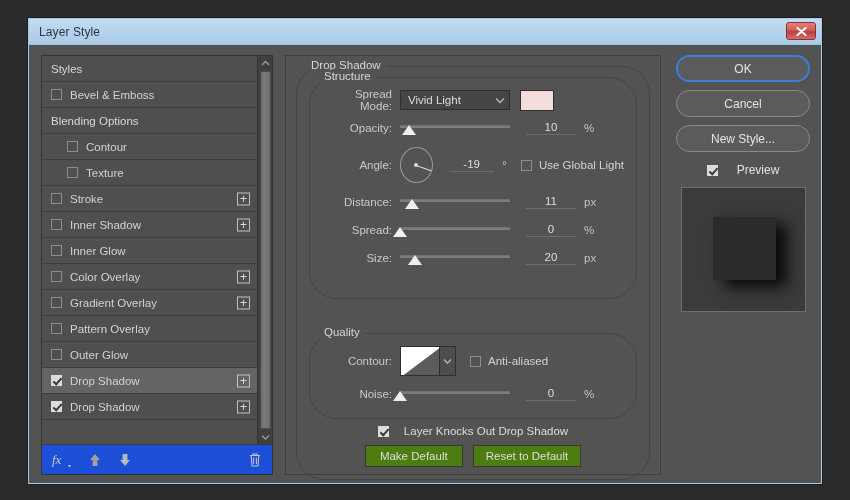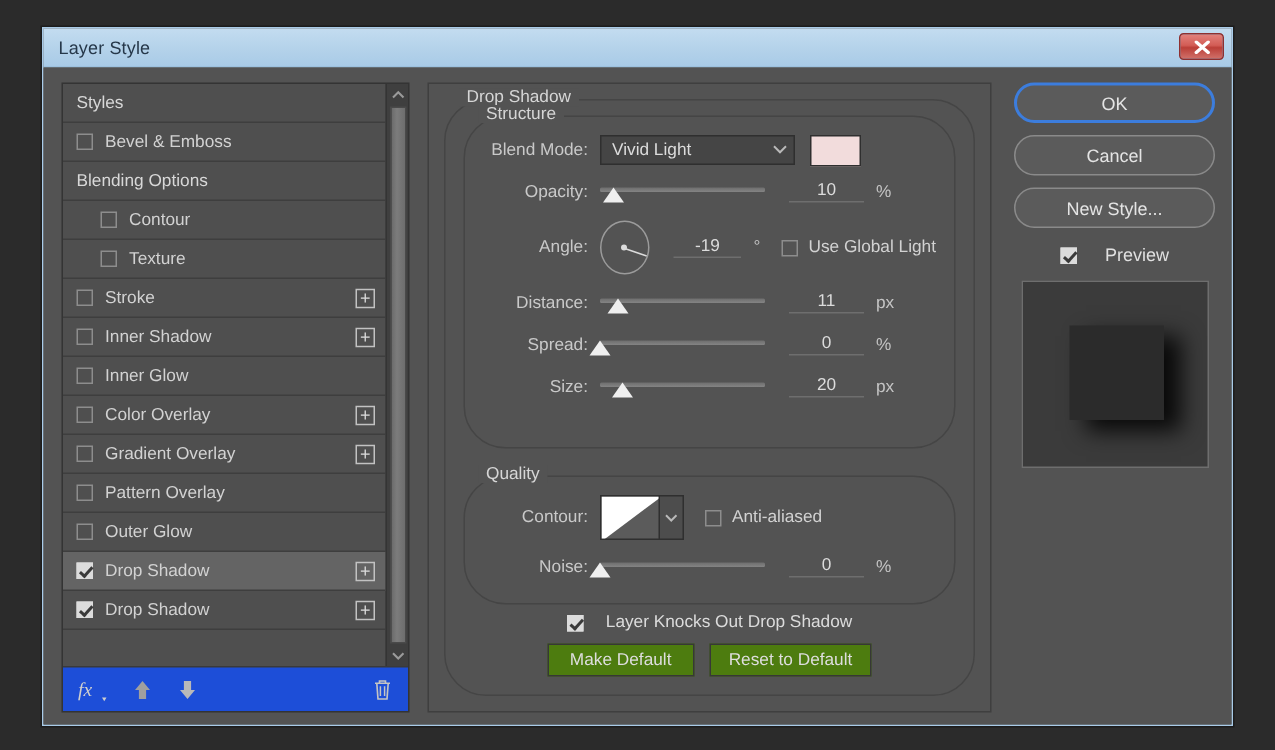--- a/index.html
+++ b/index.html
@@ -150,21 +150,21 @@
   .group-box { border: 1px solid #454545; padding: 16px 12px 12px; }
   #ds-outer .group-box { border-top-color: #454545; padding-top: 10px; border-radius: 28px; }
 
   .row { display: flex; align-items: center; height: 24px; margin-bottom: 4px; }
   .rlabel {
     width: 78px; flex: none; text-align: right;
     font-size: 11.5px; color: #c9c9c9;
     padding-right: 8px;
   }
   .select {
-    height: 20px; width: 130px;
+    height: 20px; width: 110px;
     background: #454545;
     border: 1px solid #2f2f2f;
     color: #dcdcdc; font-size: 11.5px;
     display: flex; align-items: center;
     padding: 0 4px 0 7px;
     cursor: pointer;
   }
   .select .sv { flex: 1; }
   .swatch {
     width: 34px; height: 21px;
@@ -406,21 +406,21 @@
 
       <div class="group" id="ds-outer">
         <div class="group-title">Drop Shadow</div>
         <div class="group-box">
 
           <div class="group" style="margin-bottom:2px;">
             <div class="group-title">Structure</div>
             <div class="group-box">
 
               <div class="row">
-                <div class="rlabel">Blend Mode:</div>
+                <div class="rlabel">Spread Mode:</div>
                 <div class="select">
                   <span class="sv">Vivid Light</span>
                   <span>
                     <svg width="10" height="7" viewBox="0 0 10 7">
                         <path d="M1 1.5 L5 5.5 L9 1.5" stroke="#b9b9b9" stroke-width="1.3" fill="none"></path>
                       </svg>
                   </span>
                 </div>
                 <div class="swatch" id="color-swatch" style="background: rgb(242, 220, 220);"></div>
               </div>
@@ -475,21 +475,21 @@
                   <div class="strack"></div>
                   <div class="sthumb" id="thumb-size" style="left: 14%;"></div>
                 </div>
                 <div class="numfield">20</div>
                 <div class="unit">px</div>
               </div>
 
             </div>
           </div>
 
-          <div class="group" style="margin-top:18px;margin-bottom:4px;">
+          <div class="group" style="margin-top:34px;margin-bottom:4px;">
             <div class="group-title">Quality</div>
             <div class="group-box">
 
               <div class="row" style="height:34px;">
                 <div class="rlabel">Contour:</div>
                 <div style="display:flex;">
                   <div class="contour-swatch"></div>
                   <div class="contour-drop">
                     <svg width="9" height="6" viewBox="0 0 9 6">
                         <path d="M1 1.5 L4.5 5 L8 1.5" stroke="#b9b9b9" stroke-width="1.3" fill="none"></path>

